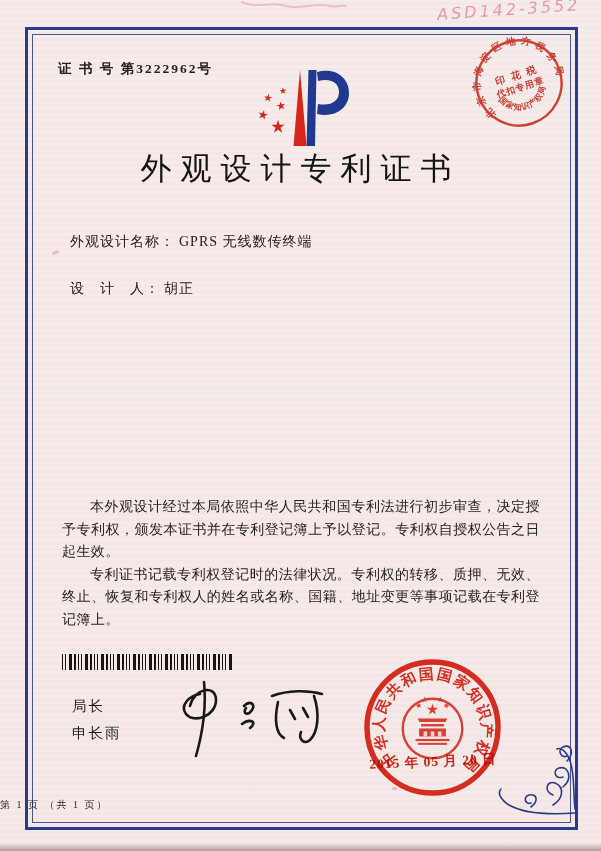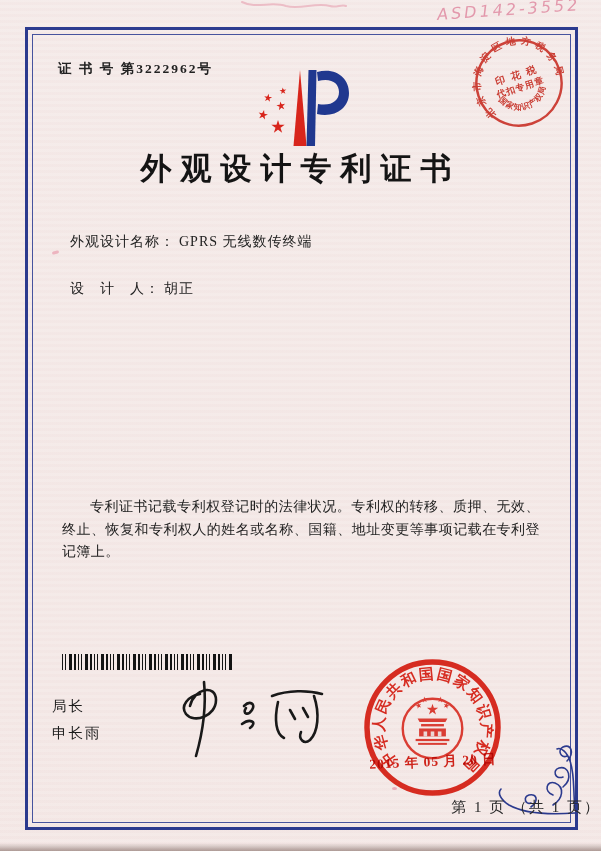--- a/index.html
+++ b/index.html
@@ -25,62 +25,62 @@
     position:absolute;left:4px;top:4px;right:4px;bottom:4px;
     border:1px solid #46539e;
   }
   .cert-number{
     position:absolute;left:58px;top:60px;font-size:13.5px;letter-spacing:2px;
     color:#222;z-index:2;font-weight:bold;
   }
   .logo{position:absolute;left:240px;top:60px;z-index:2;}
   .title{
     position:absolute;left:0;top:148px;width:601px;text-align:center;
-    font-size:31px;font-weight:bold;letter-spacing:9px;color:#141414;z-index:2;
+    font-size:31px;font-weight:normal;letter-spacing:9px;color:#141414;z-index:2;
   }
   .fields{position:absolute;left:70px;top:233px;z-index:2;}
   .field{height:18px;margin-bottom:28.5px;font-size:14px;color:#222;white-space:nowrap;}
   .flabel{letter-spacing:1px;}
   .fvalue{margin-left:4px;letter-spacing:1px;}
   .body-text{
     position:absolute;left:62px;top:496px;width:478px;z-index:2;
     font-size:14px;line-height:22.6px;text-align:justify;color:#1f1f1f;
   }
   .body-text p{margin:0;text-indent:2em;letter-spacing:.4px;}
   .barcode{
     position:absolute;left:62px;top:654px;width:170px;height:16px;z-index:2;
     background:repeating-linear-gradient(90deg,
       #141414 0 1.5px, transparent 1.5px 3px,
       #141414 3px 4px, transparent 4px 7.5px,
       #141414 7.5px 10.5px, transparent 10.5px 12.5px,
       #141414 12.5px 14px, transparent 14px 16px);
   }
-  .signer{position:absolute;left:52px;top:697px;z-index:2;font-size:14.5px;letter-spacing:2px;}
+  .signer{position:absolute;left:72px;top:697px;z-index:2;font-size:14.5px;letter-spacing:2px;}
   .signer div{margin-bottom:8px;}
   .signature{position:absolute;left:160px;top:676px;z-index:3;}
   .seal{position:absolute;left:363px;top:658px;z-index:2;mix-blend-mode:multiply;opacity:.95;}
   .seal-ring-text{font-size:15px;font-weight:bold;letter-spacing:2px;fill:#df2418;}
   .seal-date{
     position:absolute;left:364px;top:753px;width:138px;text-align:center;z-index:3;
     font-size:13.5px;font-weight:bold;color:#d8271d;letter-spacing:1px;
     transform:rotate(-2.5deg);mix-blend-mode:multiply;
   }
   .tax-stamp{position:absolute;left:467px;top:31px;z-index:3;mix-blend-mode:multiply;opacity:.92;}
   .stamp-arc{font-size:10px;font-weight:bold;letter-spacing:5px;fill:#cf3328;}
   .stamp-arc-b{font-size:8.5px;font-weight:bold;letter-spacing:.8px;fill:#cf3328;}
   .stamp-line1{font-size:10.5px;font-weight:bold;letter-spacing:2px;fill:#cf3328;}
   .stamp-line2{font-size:9.5px;font-weight:bold;letter-spacing:1px;fill:#cf3328;}
   .handwriting{
     position:absolute;left:437px;top:0px;z-index:4;white-space:nowrap;
     font-family:"DejaVu Sans",sans-serif;font-style:italic;
     font-size:16px;color:#e08ba2;letter-spacing:3px;transform:rotate(-4deg);opacity:.85;
   }
   .footer{
-    position:absolute;left:0;top:798px;width:601px;text-align:right;z-index:2;
-    font-size:15px;letter-spacing:2px;color:#2a2a2a;
+    position:absolute;left:0;top:798px;width:601px;text-align:left;z-index:2;
+    font-size:10px;letter-spacing:2px;color:#2a2a2a;
   }
   .ornament{position:absolute;left:487px;top:735px;z-index:1;}
   .scan-edge{
     position:absolute;left:0;bottom:0;width:601px;height:8px;z-index:5;
     background:linear-gradient(180deg, rgba(150,120,110,0), rgba(116,92,85,.55));
   }
   .artifact-dash{
     position:absolute;left:52px;top:251px;width:7px;height:3px;z-index:2;
     background:#eba8b5;border-radius:2px;transform:rotate(-15deg);opacity:.8;
   }
@@ -121,20 +121,21 @@
 
 <div class="title">外观设计专利证书</div>
 
 <div class="fields">
   <div class="field"><span class="flabel">外观设计名称：</span><span class="fvalue">GPRS 无线数传终端</span></div>
   <div class="field"><span class="flabel">设　计　人：</span><span class="fvalue">胡正</span></div>
 </div>
 <div class="artifact-dash"></div>
 
 <div class="body-text">
+  <p>本外观设计经过本局依照中华人民共和国专利法进行初步审查，决定授予专利权，颁发本证书并在专利登记簿上予以登记。专利权自授权公告之日起生效。</p>
   <p>专利证书记载专利权登记时的法律状况。专利权的转移、质押、无效、终止、恢复和专利权人的姓名或名称、国籍、地址变更等事项记载在专利登记簿上。</p>
 </div>
 
 <div class="barcode"></div>
 
 <div class="signer">
   <div>局长</div>
   <div>申长雨</div>
 </div>
 

